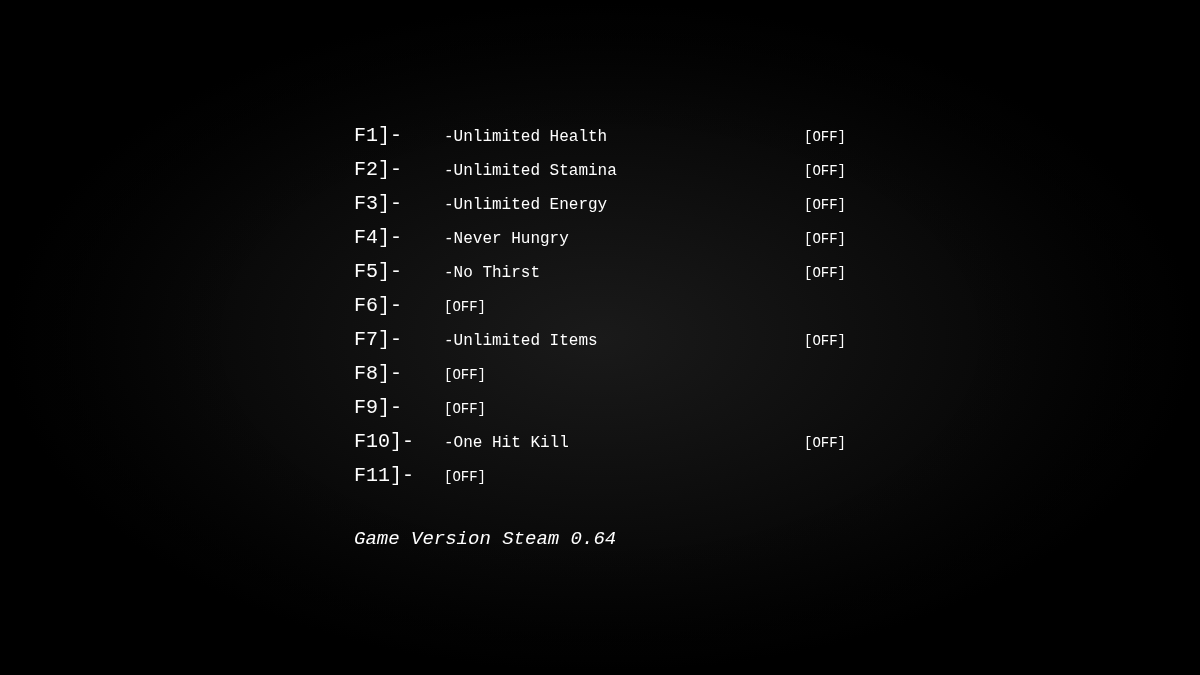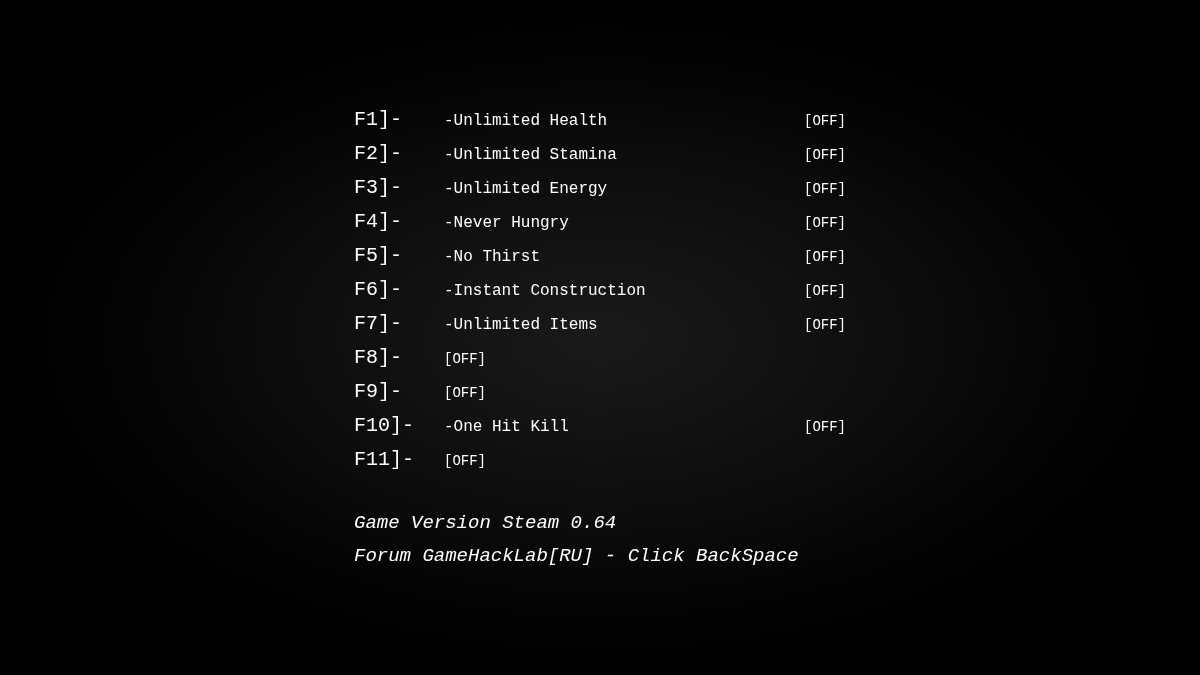--- a/index.html
+++ b/index.html
@@ -99,25 +99,24 @@
 <body>
 
 <div class="screen">
   <div class="content">
     <ul class="cheat-list" id="cheat-list">
     <li class="cheat-item"><span class="key-col">F1]-</span><span class="desc-col">-Unlimited Health</span><span class="status-col">[OFF]</span></li>
         <li class="cheat-item"><span class="key-col">F2]-</span><span class="desc-col">-Unlimited Stamina</span><span class="status-col">[OFF]</span></li>
         <li class="cheat-item"><span class="key-col">F3]-</span><span class="desc-col">-Unlimited Energy</span><span class="status-col">[OFF]</span></li>
         <li class="cheat-item"><span class="key-col">F4]-</span><span class="desc-col">-Never Hungry</span><span class="status-col">[OFF]</span></li>
         <li class="cheat-item"><span class="key-col">F5]-</span><span class="desc-col">-No Thirst</span><span class="status-col">[OFF]</span></li>
-        <li class="cheat-item"><span class="key-col">F6]-</span><span class="desc-col">-Instant Construction</span><span class="status-col">[OFF]</span></li>
+        <li class="cheat-item"><span class="key-col">F6]-</span><span class="status-col">[OFF]</span></li>
         <li class="cheat-item"><span class="key-col">F7]-</span><span class="desc-col">-Unlimited Items</span><span class="status-col">[OFF]</span></li>
         <li class="cheat-item"><span class="key-col">F8]-</span><span class="status-col">[OFF]</span></li>
         <li class="cheat-item"><span class="key-col">F9]-</span><span class="status-col">[OFF]</span></li>
         <li class="cheat-item"><span class="key-col">F10]-</span><span class="desc-col">-One Hit Kill</span><span class="status-col">[OFF]</span></li>
         <li class="cheat-item"><span class="key-col">F11]-</span><span class="status-col">[OFF]</span></li>
       </ul>
     <div class="footer">
       <div class="footer-line">Game Version Steam 0.64</div>
-      <div class="footer-line">Forum GameHackLab[RU] - Click BackSpace</div>
     </div>
   </div>
 </div>
 
 </body></html>

